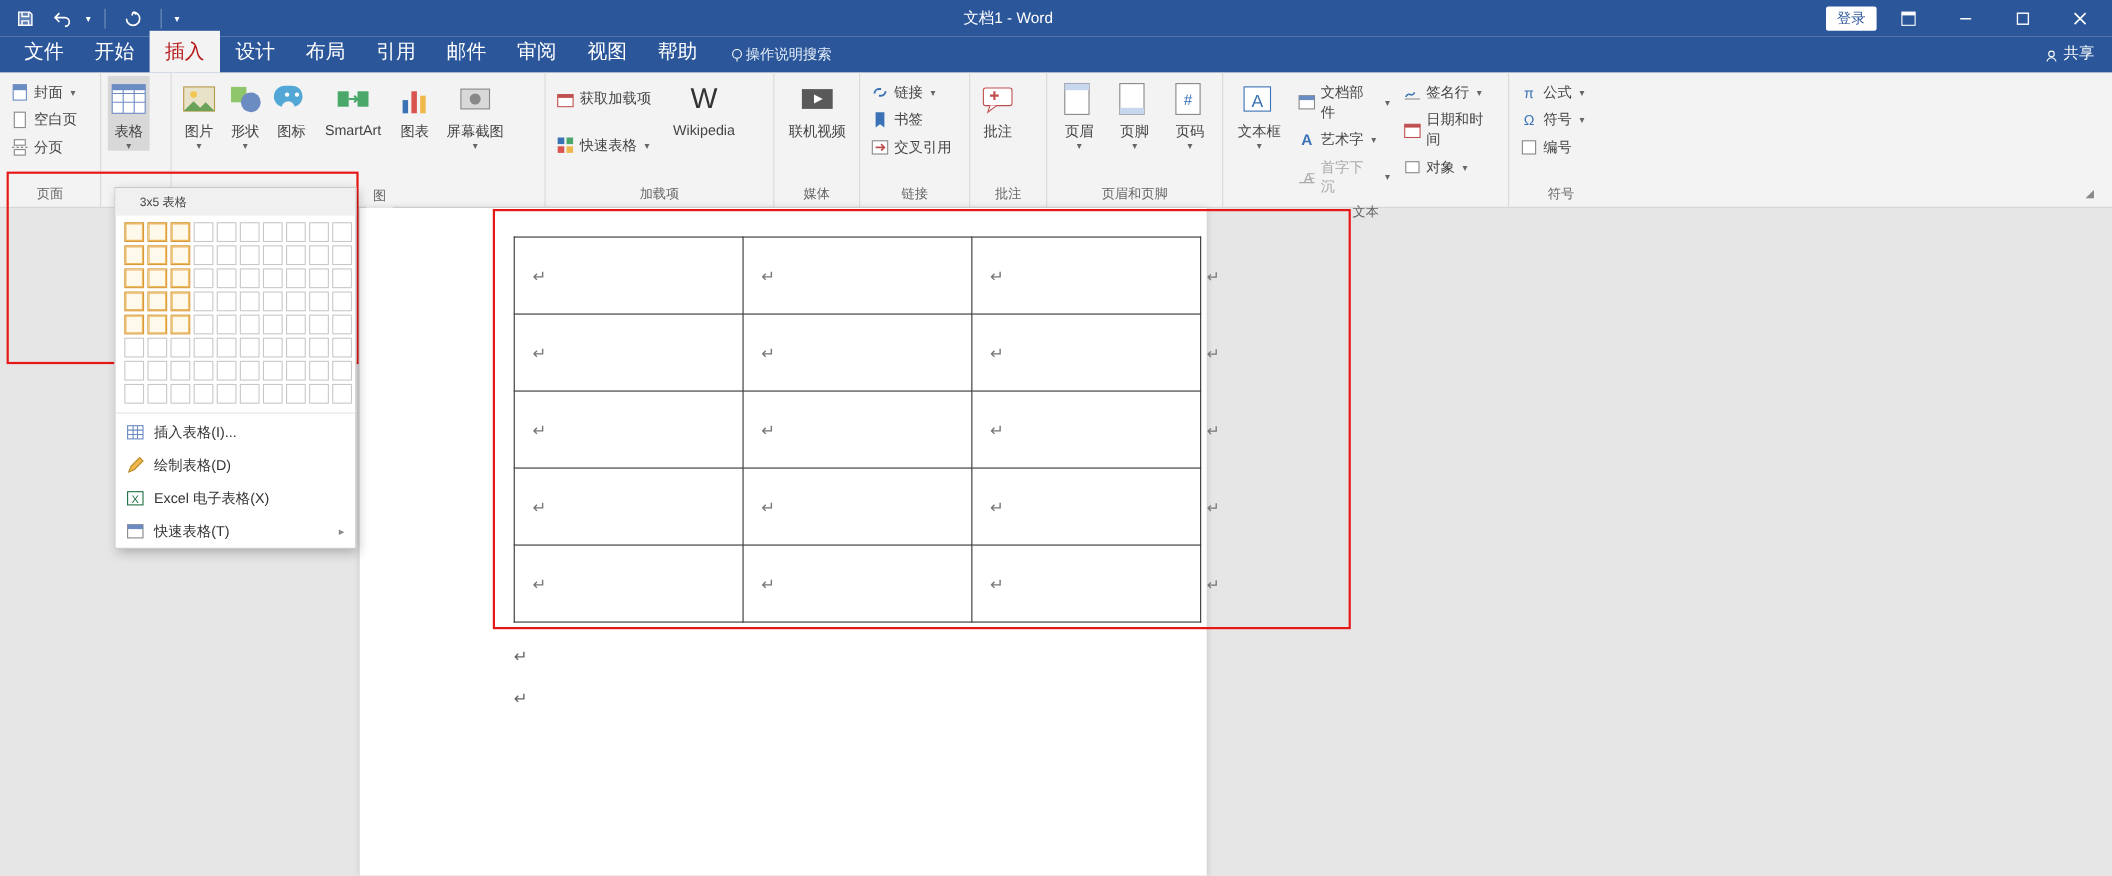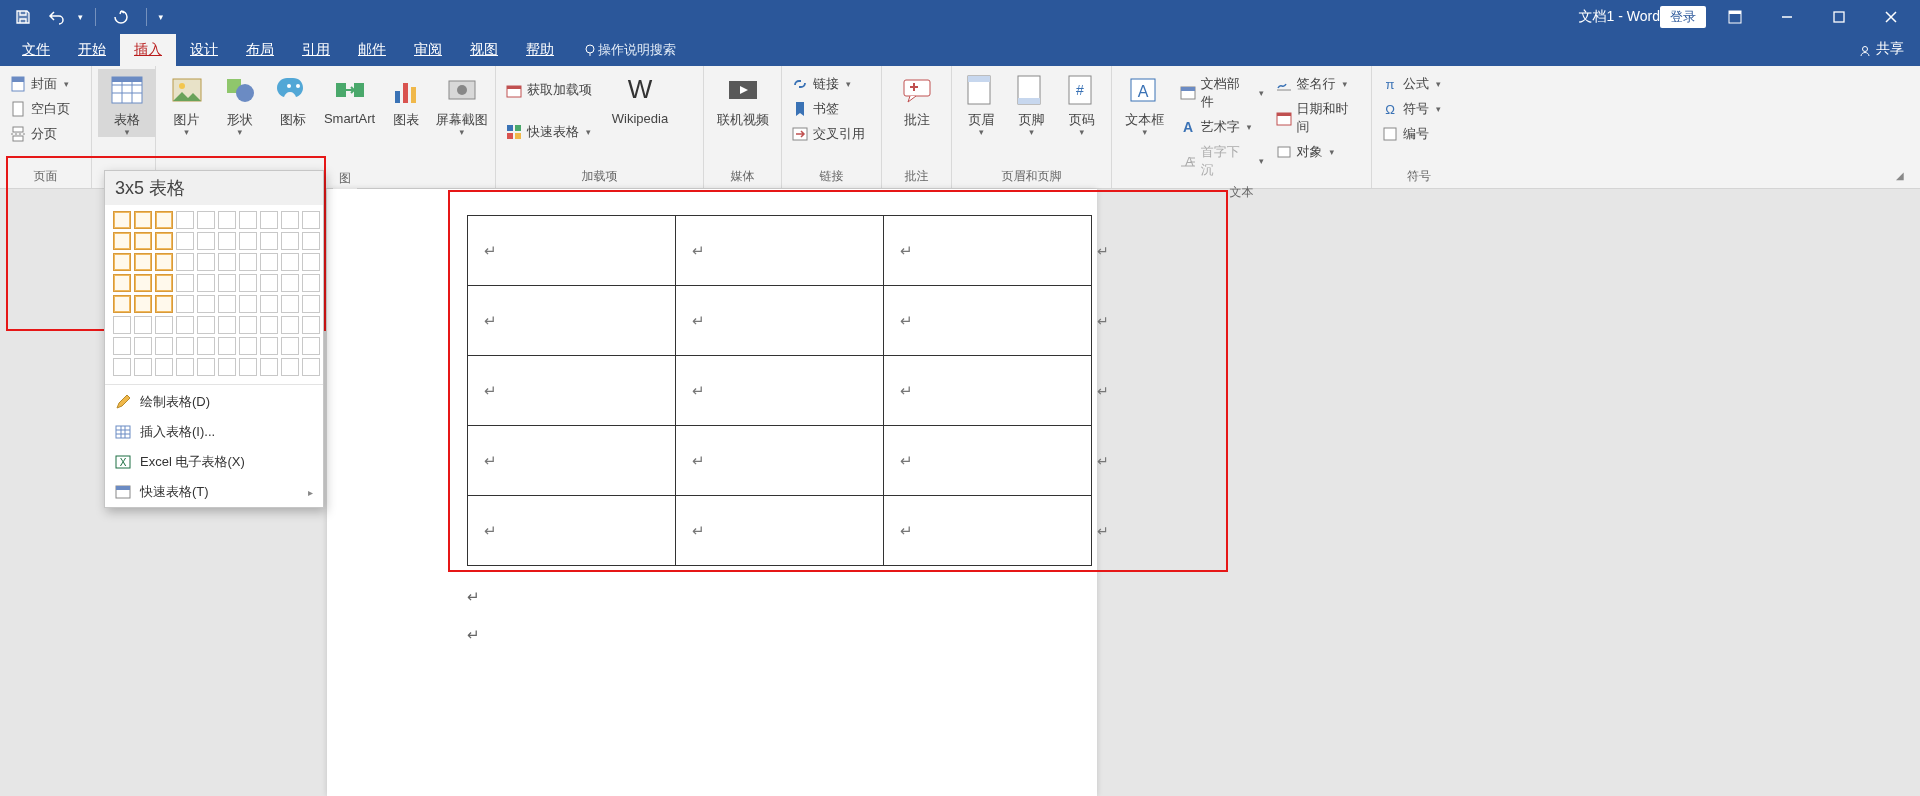--- a/index.html
+++ b/index.html
@@ -3,50 +3,50 @@
 <meta charset="utf-8">
 <style>
 * { margin:0; padding:0; box-sizing:border-box; font-family:"Microsoft YaHei","Segoe UI",sans-serif; }
 body { background:#e6e6e6; width:1920px; height:796px; overflow:hidden; font-size:13px; }
 
 
 .titlebar { background:#2b579a; height:33px; display:flex; align-items:center; color:#fff; }
 .qat { display:flex; align-items:center; gap:8px; padding:0 10px; }
 .qat-btn { width:26px; height:26px; display:flex; align-items:center; justify-content:center; cursor:pointer; }
 .qat-sep { width:1px; height:18px; background:rgba(255,255,255,.35); margin:0 4px;}
-.title-center { flex:1; text-align:right; font-size:14px; }
+.title-center { flex:1; text-align:center; font-size:14px; }
 .title-right { display:flex; align-items:center; gap:6px; padding-right:6px;}
 .login-btn { background:#fff; color:#2b579a; padding:2px 10px; font-size:13px; border-radius:2px;}
 .win-btn { width:46px; height:33px; display:flex; align-items:center; justify-content:center; cursor:pointer;}
 
 
 .tabstrip { background:#2b579a; height:33px; display:flex; align-items:flex-end; color:#fff; padding:0 8px; position:relative;}
-.tab { padding:7px 14px; font-size:14px; cursor:pointer;text-decoration:underline; }
+.tab { padding:7px 14px; font-size:18px; cursor:pointer; }
 .tab.active { background:#f3f3f3; color:#b91c1c; }
 .tell-me { display:flex; align-items:center; gap:0; padding:0 14px; color:#e6eef8; height:100%;}
 .share { position:absolute; right:16px; top:7px; display:flex; align-items:flex-end; gap:4px; color:#fff; font-size:14px;}
 
 
 .ribbon { background:#f3f3f3; height:123px; border-bottom:1px solid #d4d4d4; display:flex; position:relative;}
 .group { border-right:1px solid #d9d9d9; display:flex; flex-direction:column; justify-content:space-between; padding:3px 6px 0 6px;}
 .group-body { display:flex; align-items:flex-start; gap:4px;}
 .group-label { text-align:center; font-size:12px; color:#666; padding:3px 0;}
-.big-btn { display:flex; flex-direction:column; align-items:center; justify-content:flex-start; width:58px; padding-top:4px; cursor:pointer; font-size:13px; color:#444;}
+.big-btn { display:flex; flex-direction:column; align-items:center; justify-content:flex-start; width:38px; padding-top:4px; cursor:pointer; font-size:13px; color:#444;}
 .big-btn .ico { width:34px; height:34px; margin-bottom:4px;}
 .big-btn .arrow{ font-size:9px; color:#666; margin-top:-2px;}
 .big-btn.active { background:#d8d8d8; }
 .small-list{ display:flex; flex-direction:column; gap:3px; padding-top:4px;}
 .small-btn{ display:flex; align-items:center; gap:5px; padding:2px 4px; font-size:13px; color:#444; cursor:pointer;}
 .small-btn .ico{ width:16px; height:16px;}
 .small-btn .arrow{ font-size:9px; color:#666; margin-left:2px;}
 .launcher{ position:absolute; right:10px; bottom:4px; width:14px; height:14px; font-size:10px; color:#888; cursor:pointer;}
 
 
 .dropdown{ position:absolute; left:104px; top:170px; width:220px; background:#fff; border:1px solid #c6c6c6; box-shadow:2px 4px 10px rgba(0,0,0,.25); z-index:20;}
-.dd-title{ background:#f0f0f0; padding:5px 10px; font-size:18px; color:#444;}
+.dd-title{ background:#f0f0f0; padding:5px 22px; font-size:11px; color:#444;}
 .dd-grid{ padding:6px 8px; display:grid; grid-template-columns:repeat(10,18px); grid-template-rows:repeat(8,18px); gap:3px;}
 .cell{ width:18px; height:18px; border:1px solid #c8c8c8; background:#fff;}
 .cell.sel{ border:1px solid #d89a3a; background:#fff9ec; box-shadow:inset 0 0 0 1px #f0b85c;}
 .dd-sep{ height:1px; background:#e3e3e3; margin:2px 0;}
 .dd-item{ display:flex; align-items:center; gap:9px; padding:6px 10px; font-size:13px; color:#333; cursor:pointer;}
 .dd-item.disabled{ color:#9a9a9a;}
 .dd-item .mi{ width:16px; height:16px;}
 .dd-item .chev{ margin-left:auto; font-size:10px; color:#888;}
 
 
@@ -600,36 +600,36 @@
       <div class="cell"></div>
       <div class="cell"></div>
       <div class="cell"></div>
       <div class="cell"></div>
       <div class="cell"></div>
     </div>
   <div class="dd-sep"></div>
   <div class="dd-item">
       <span class="mi">
         <svg width="16" height="16">
-          <path d="M2 14l2-5L12 1l3 3-8 8z" fill="#f0b84a" stroke="#b88a2a"></path>
-        </svg>
-      </span>
-      <span>绘制表格(D)</span>
-    </div>
-  <div class="dd-item">
-      <span class="mi">
-        <svg width="16" height="16">
           <rect x="1" y="2" width="14" height="12" fill="#fff" stroke="#6b8bc3"></rect>
           <line x1="1" y1="6" x2="15" y2="6" stroke="#6b8bc3"></line>
           <line x1="1" y1="10" x2="15" y2="10" stroke="#6b8bc3"></line>
           <line x1="6" y1="2" x2="6" y2="14" stroke="#6b8bc3"></line>
           <line x1="10" y1="2" x2="10" y2="14" stroke="#6b8bc3"></line>
         </svg>
       </span>
       <span>插入表格(I)...</span>
+    </div>
+  <div class="dd-item">
+      <span class="mi">
+        <svg width="16" height="16">
+          <path d="M2 14l2-5L12 1l3 3-8 8z" fill="#f0b84a" stroke="#b88a2a"></path>
+        </svg>
+      </span>
+      <span>绘制表格(D)</span>
     </div>
   <div class="dd-item">
       <span class="mi">
         <svg width="16" height="16">
           <rect x="1" y="2" width="14" height="12" fill="#fff" stroke="#1d6f42"></rect>
           <text x="8" y="12" text-anchor="middle" font-size="10" fill="#1d6f42">X</text>
         </svg>
       </span>
       <span>Excel 电子表格(X)</span>
     </div>

